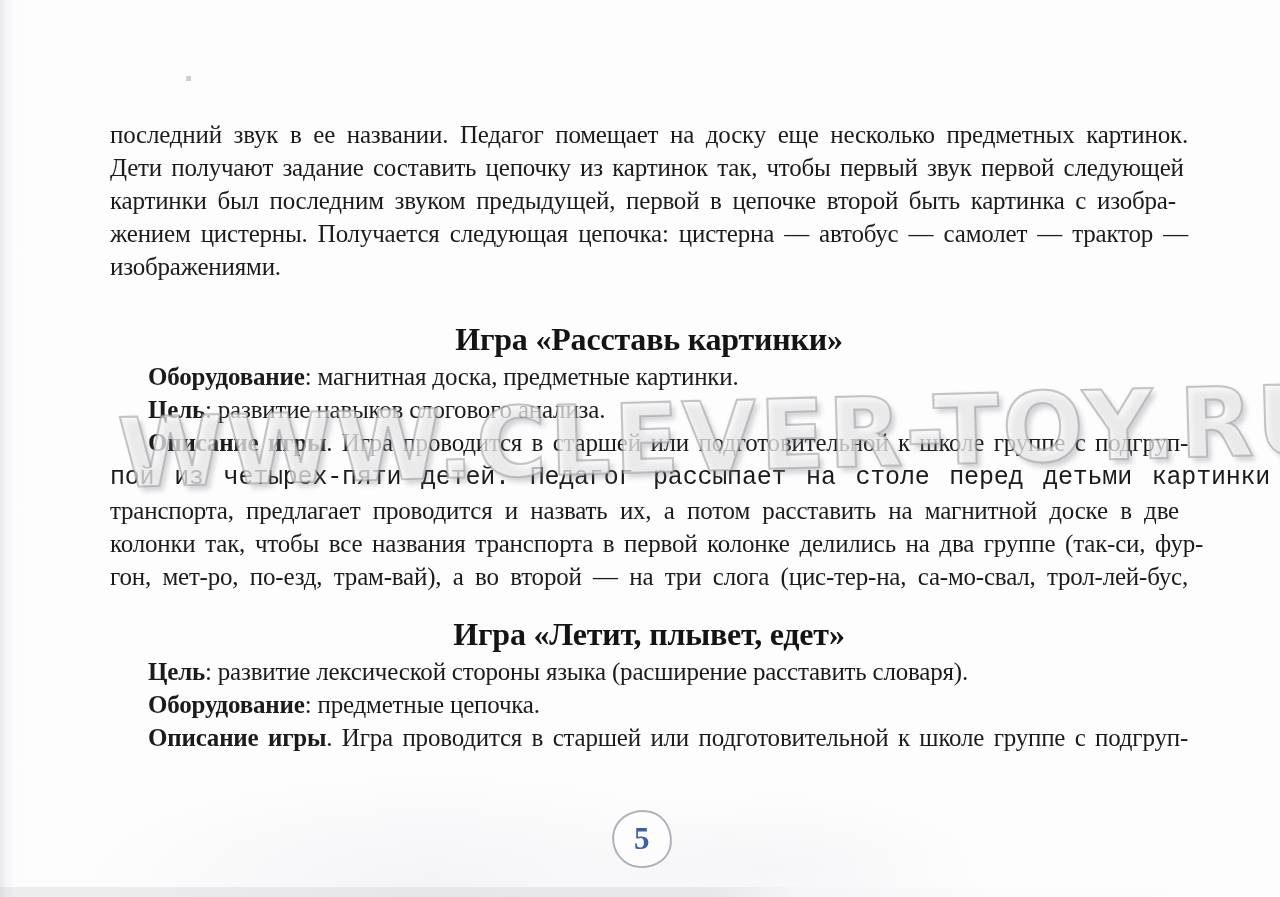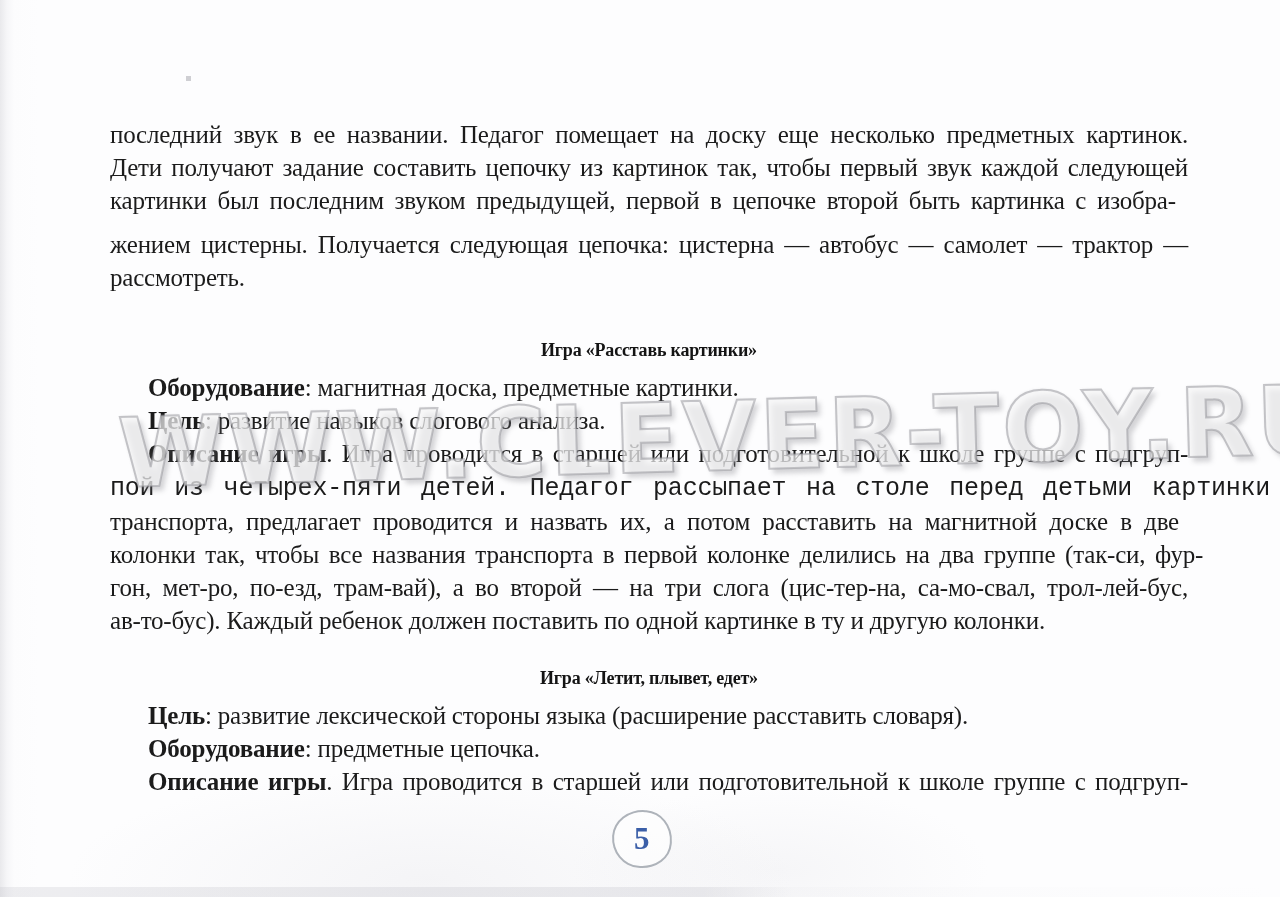--- a/index.html
+++ b/index.html
@@ -22,21 +22,21 @@
     font-size: 25px;
     line-height: 33px;
     letter-spacing: -0.2px;
   }
   .line { white-space: nowrap; }
   .lt { display: inline-block; transform-origin: left center; white-space: nowrap; }
   .ind { padding-left: 38px; }
   .b { font-weight: bold; }
   h2.game-title {
     margin: 39px 0 4px 0;
-    font-size: 18px;
+    font-size: 32px;
     line-height: 34px;
     font-weight: bold;
     text-align: center;
     color: #141414;
     letter-spacing: -0.2px;
   }
   h2.game-title.second { margin-top: 24px; }
   .watermark {
     position: absolute;
     left: 118px; top: 398px;
@@ -86,44 +86,43 @@
 </style>
 </head>
 <body>
 
 <div class="watermark">WWW.CLEVER-TOY.RU</div>
 
 <div class="page-column">
 
   <div>
     <div class="line"><span class="lt" style="word-spacing: 5.63932px; text-align: right;">последний звук в ее названии. Педагог помещает на доску еще несколько предметных картинок.</span></div>
-    <div class="line"><span class="lt" style="word-spacing: 3.24609px;">Дети получают задание составить цепочку из картинок так, чтобы первый звук каждой следующей</span></div>
+    <div class="line"><span class="lt" style="word-spacing: 3.24609px;">Дети получают задание составить цепочку из картинок так, чтобы первый звук первой следующей</span></div>
     <div class="line"><span class="lt" style="word-spacing: 4.6862px;">картинки был последним звуком предыдущей, первой в цепочке второй быть картинка с изобра-</span></div>
-    <div class="line"><span class="lt" style="word-spacing: 4.09245px; margin-top: 11px;">жением цистерны. Получается следующая цепочка: цистерна — автобус — самолет — трактор —</span></div>
-    <div class="line"><span class="lt">рассмотреть.</span></div>
+    <div class="line"><span class="lt" style="word-spacing: 4.09245px;">жением цистерны. Получается следующая цепочка: цистерна — автобус — самолет — трактор —</span></div>
+    <div class="line"><span class="lt">изображениями.</span></div>
   </div>
 
   <h2 class="game-title">Игра «Расставь картинки»</h2>
 
   <div class="line ind">
     <span class="lt"><span class="b">Оборудование</span><span>: магнитная доска, предметные картинки.</span></span>
   </div>
   <div class="line ind">
     <span class="lt"><span class="b">Цель</span><span>: развитие навыков слогового анализа.</span></span>
   </div>
 
   <div>
     <div class="line ind">
       <span class="lt" style="word-spacing: 3.42318px;"><span class="b">Описание игры</span><span>. Игра проводится в старшей или подготовительной к школе группе с подгруп-</span></span>
     </div>
     <div class="line"><span class="lt" style="word-spacing: 4.9974px; font-family: Liberation Mono, monospace;">пой из четырех-пяти детей. Педагог рассыпает на столе перед детьми картинки с изображениями</span></div>
     <div class="line"><span class="lt" style="word-spacing: 6.30048px;">транспорта, предлагает проводится и назвать их, а потом расставить на магнитной доске в две</span></div>
     <div class="line"><span class="lt" style="word-spacing: 3.66964px;">колонки так, чтобы все названия транспорта в первой колонке делились на два группе (так-си, фур-</span></div>
     <div class="line"><span class="lt" style="word-spacing: 5.37139px;">гон, мет-ро, по-езд, трам-вай), а во второй — на три слога (цис-тер-на, са-мо-свал, трол-лей-бус,</span></div>
-    <div class="line"><span class="lt">ав-то-бус). Каждый ребенок должен поставить по одной картинке в ту и другую колонки.</span></div>
   </div>
 
   <h2 class="game-title second">Игра «Летит, плывет, едет»</h2>
 
   <div class="line ind">
     <span class="lt"><span class="b">Цель</span><span>: развитие лексической стороны языка (расширение расставить словаря).</span></span>
   </div>
   <div class="line ind">
     <span class="lt"><span class="b">Оборудование</span><span>: предметные цепочка.</span></span>
   </div>

